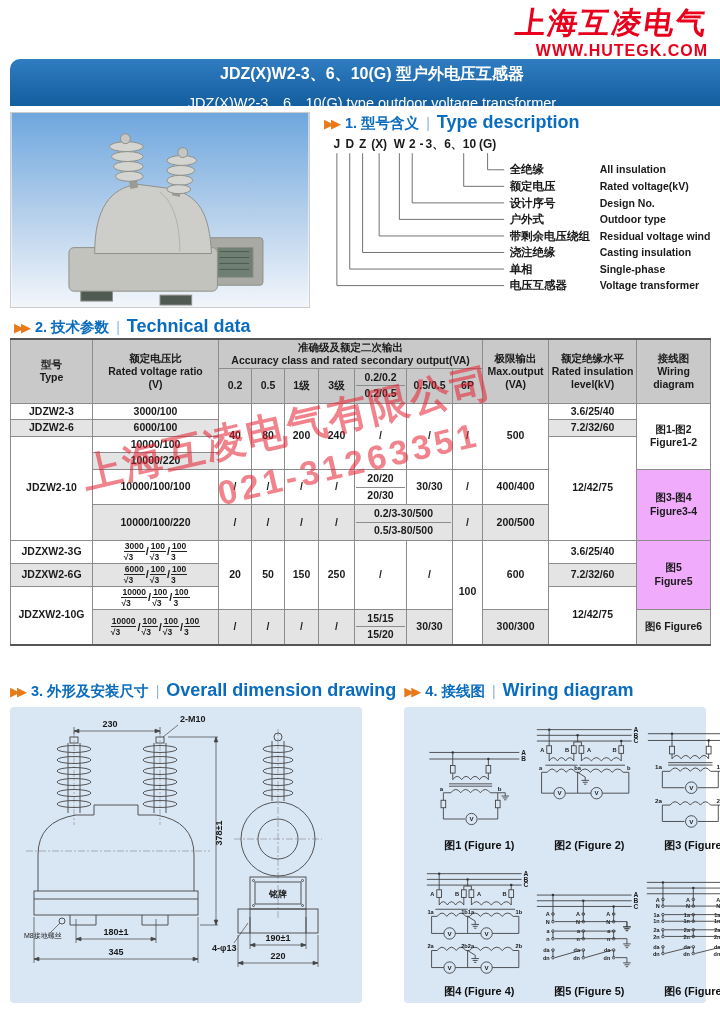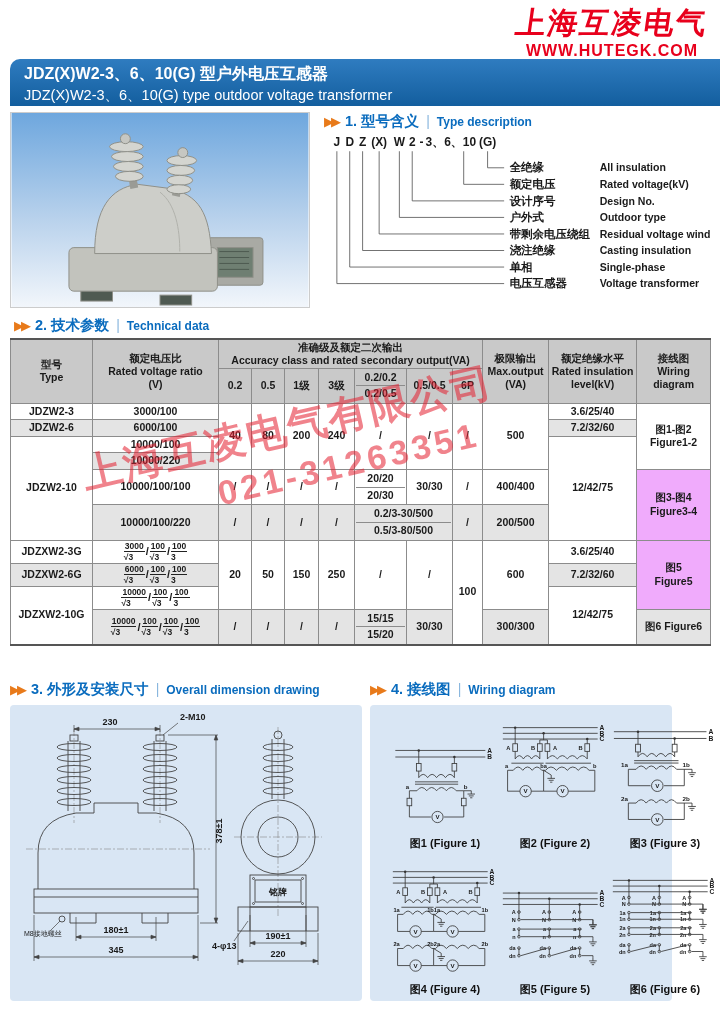--- a/index.html
+++ b/index.html
@@ -2,33 +2,33 @@
 <html><head>
 <meta charset="utf-8">
 <style>
   html,body{margin:0;padding:0;background:#fff;}
   body{width:720px;height:1012px;position:relative;font-family:"Liberation Sans",sans-serif;overflow:hidden;}
   .page{position:absolute;inset:0;background:#fff;}
 
   
   .logo-wrap{position:absolute;top:6px;right:12px;text-align:right;}
   .logo-cn{font-size:30px;font-weight:900;color:#e8001c;transform:skewX(-8deg);letter-spacing:2px;line-height:1.1;}
-  .logo-url{font-size:16px;font-weight:700;color:#e8001c;letter-spacing:1px;margin-top:3px;text-align:center;}
+  .logo-url{font-size:16px;font-weight:700;color:#e8001c;letter-spacing:1px;margin-top:3px;}
 
   
-  .title-bar{position:absolute;top:59px;left:10px;right:0;height:47px;background:linear-gradient(#2f7cc0,#135e9e);border-radius:10px 0 0 0;color:#fff;box-sizing:border-box;padding:5px 0 0 14px;}
+  .title-bar{position:absolute;top:59px;left:10px;right:0;height:47px;background:linear-gradient(#2f7cc0,#135e9e);border-radius:10px 0 0 0;color:#fff;box-sizing:border-box;padding:5px 0 0 14px;text-align:center;}
   .title-cn{font-size:16px;font-weight:700;}
-  .title-en{font-size:14.5px;margin-top:1px;}
+  .title-en{font-size:14.5px;margin-top:9px;}
 
   
   .sec-head{display:flex;align-items:baseline;white-space:nowrap;}
   .arrow{color:#e87a1a;font-size:13px;letter-spacing:-3px;margin-right:7px;}
   .sec-cn{color:#0a6cbe;font-weight:700;font-size:14.5px;}
   .sep{color:#8ab7de;margin:0 7px;font-size:14px;}
-  .sec-en{color:#0a6cbe;font-size:12px;font-weight:700;}
+  .sec-en{color:#0a6cbe;font-size:18px;font-weight:700;}
 
   
   .section1{position:absolute;top:112px;left:10px;width:700px;display:flex;}
   .photo{width:300px;height:196px;border:1px solid #ccc;box-sizing:border-box;background:#fff;flex:none;}
   .s1-right{margin-left:14px;flex:1;}
 
   
   .table-wrap{position:absolute;top:338px;left:10px;width:700px;}
   table{border-collapse:collapse;width:700px;font-size:10.5px;color:#1a1a1a;table-layout:fixed;}
   th,td{border:1px solid #8c8c8c;text-align:center;vertical-align:middle;padding:1px 1px;}

